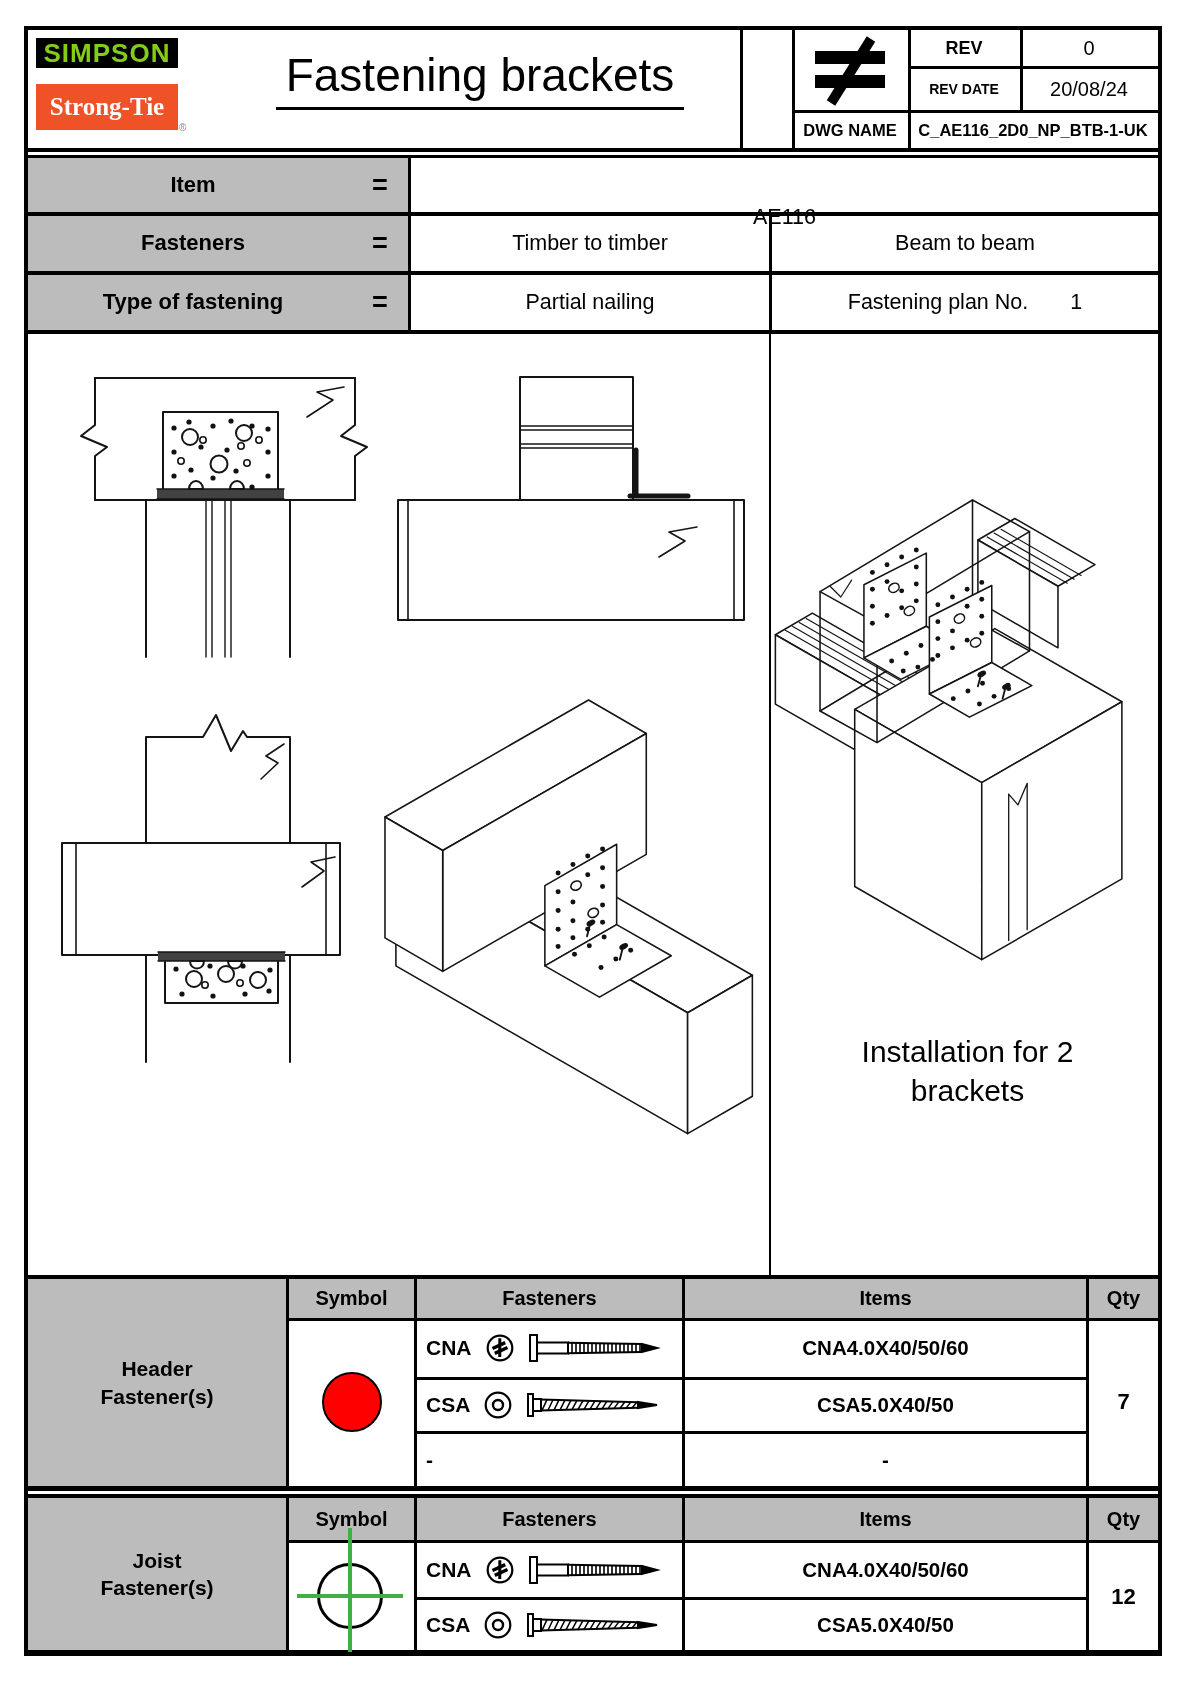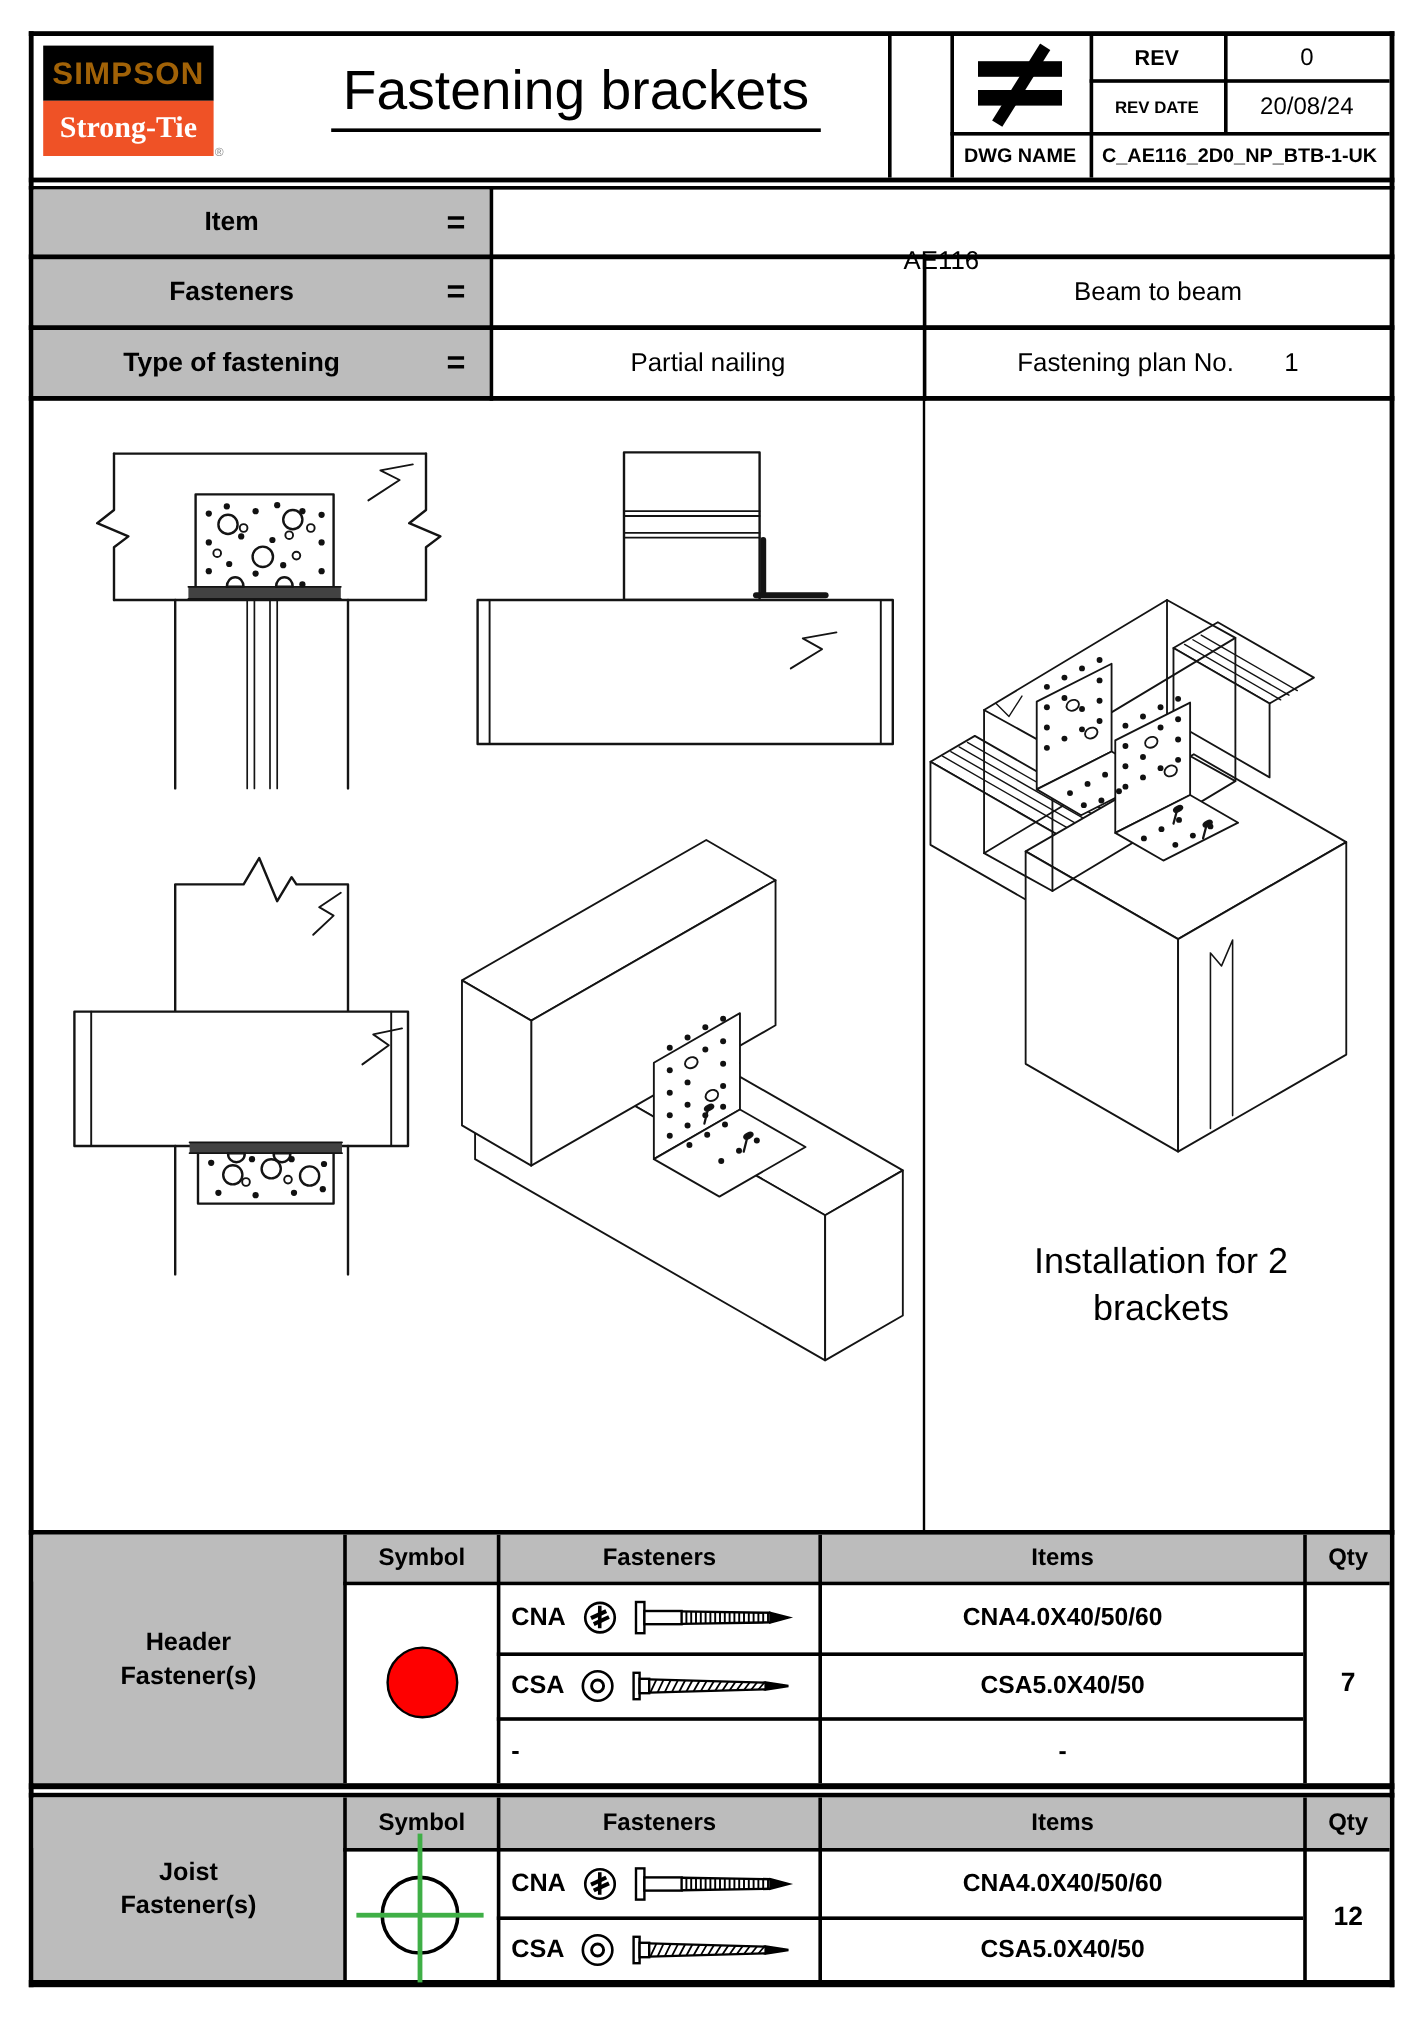--- a/index.html
+++ b/index.html
@@ -2,21 +2,21 @@
 <html style="--brand-orange: #ef5226; --cell-gray: #bcbcbc; --symbol-red: #fe0000; --symbol-green: #3faf46;"><head>
 <meta charset="utf-8">
 <style>
   html,body{margin:0;padding:0;background:#fff;}
   .page{position:relative;width:1190px;height:1682px;background:#fff;overflow:hidden;
         font-family:"Liberation Sans",sans-serif;color:#000;}
   .ln{position:absolute;background:#000;}
   .cell{position:absolute;display:flex;align-items:center;justify-content:center;text-align:left;}
   .gray{position:absolute;background:var(--cell-gray,#bcbcbc);}
   .bold{font-weight:bold;}
-  .logo-top{position:absolute;left:36px;top:38px;width:142px;height:46px;background:#000;color:#a16207;
+  .logo-top{position:absolute;left:36px;top:38px;width:142px;height:30px;background:#000;color:#84cc16;
             display:flex;align-items:center;justify-content:center;font-weight:bold;font-size:26px;letter-spacing:1px;}
   .logo-bottom{position:absolute;left:36px;top:84px;width:142px;height:46px;background:var(--brand-orange,#ef5226);
             color:#fff;display:flex;align-items:center;justify-content:center;font-weight:bold;font-size:25px;
             font-family:"Liberation Serif",serif;}
   .logo-reg{position:absolute;left:179px;top:122px;font-size:10px;color:#888;}
   .title-wrap{position:absolute;left:240px;top:46px;width:480px;height:66px;display:flex;align-items:center;justify-content:center;}
   .title-wrap span{font-size:46px;border-bottom:3.5px solid #000;padding:0 10px 5px 10px;}
   .caption{position:absolute;font-size:30px;text-align:center;}
   svg{position:absolute;display:block;}
   .qty{font-size:22px;font-weight:bold;}
@@ -80,20 +80,21 @@
   <div class="ln" style="left:24px;top:330px;width:1138px;height:4px;"></div>
   <div class="ln" style="left:408px;top:155px;width:3px;height:179px;"></div>
   <div class="ln" style="left:769px;top:212px;width:3px;height:122px;"></div>
 
   <div class="cell bold" style="left:28px;top:158px;width:330px;height:54px;font-size:22px;">Item</div>
   <div class="cell bold" style="left:355px;top:158px;width:50px;height:54px;font-size:27px;">=</div>
   <div class="cell" style="left:411px;top:158px;width:747px;height:54px;font-size:21.5px;margin-top:32px;">AE116</div>
 
   <div class="cell bold" style="left:28px;top:215px;width:330px;height:56px;font-size:22px;">Fasteners</div>
   <div class="cell bold" style="left:355px;top:215px;width:50px;height:56px;font-size:27px;">=</div>
+  <div class="cell" style="left:411px;top:215px;width:358px;height:56px;font-size:21.5px;">Timber to timber</div>
   <div class="cell bold" style="left:28px;top:274px;width:330px;height:56px;font-size:22px;">Type of fastening</div>
 
   <div class="cell" style="left:772px;top:215px;width:386px;height:56px;font-size:21.5px;">Beam to beam</div>
   <div class="cell bold" style="left:355px;top:274px;width:50px;height:56px;font-size:27px;">=</div>
   <div class="cell" style="left:411px;top:274px;width:358px;height:56px;font-size:21.5px;">Partial nailing</div>
   <div class="cell" style="left:772px;top:274px;width:386px;height:56px;gap:42px;font-size:21.5px;">
     <span>Fastening plan No.</span>
     <span>1</span>
   </div>
 

